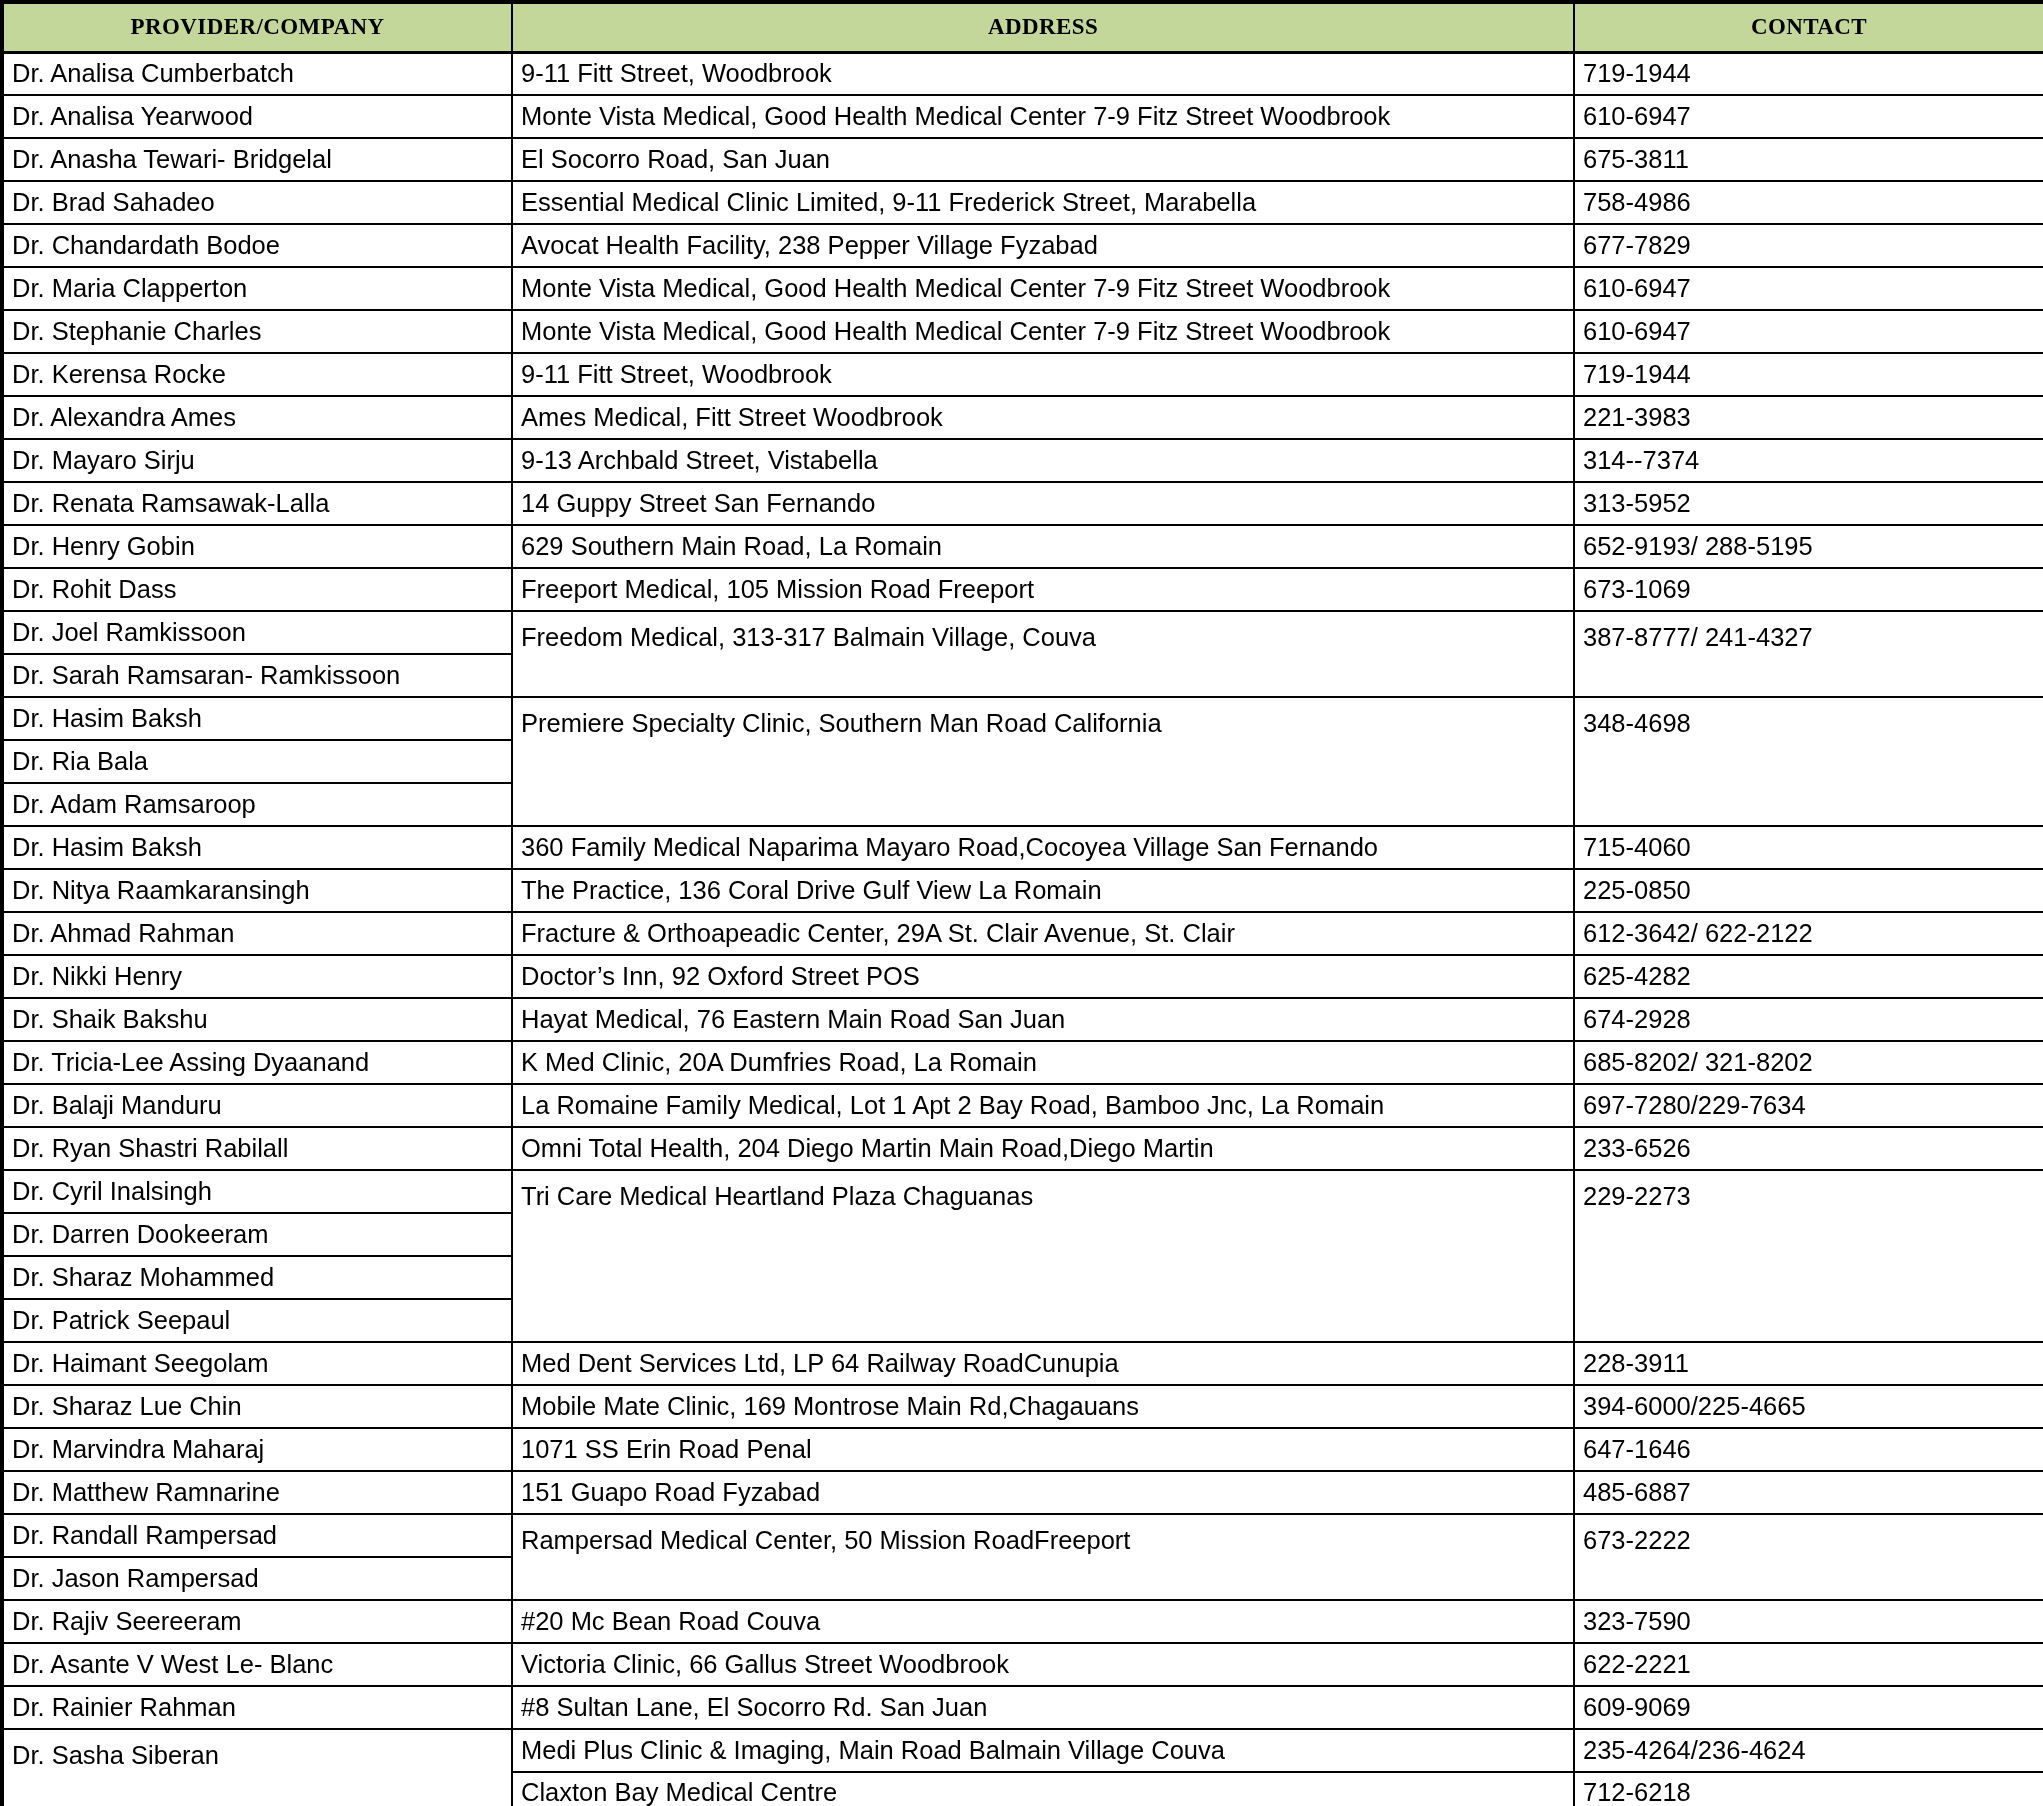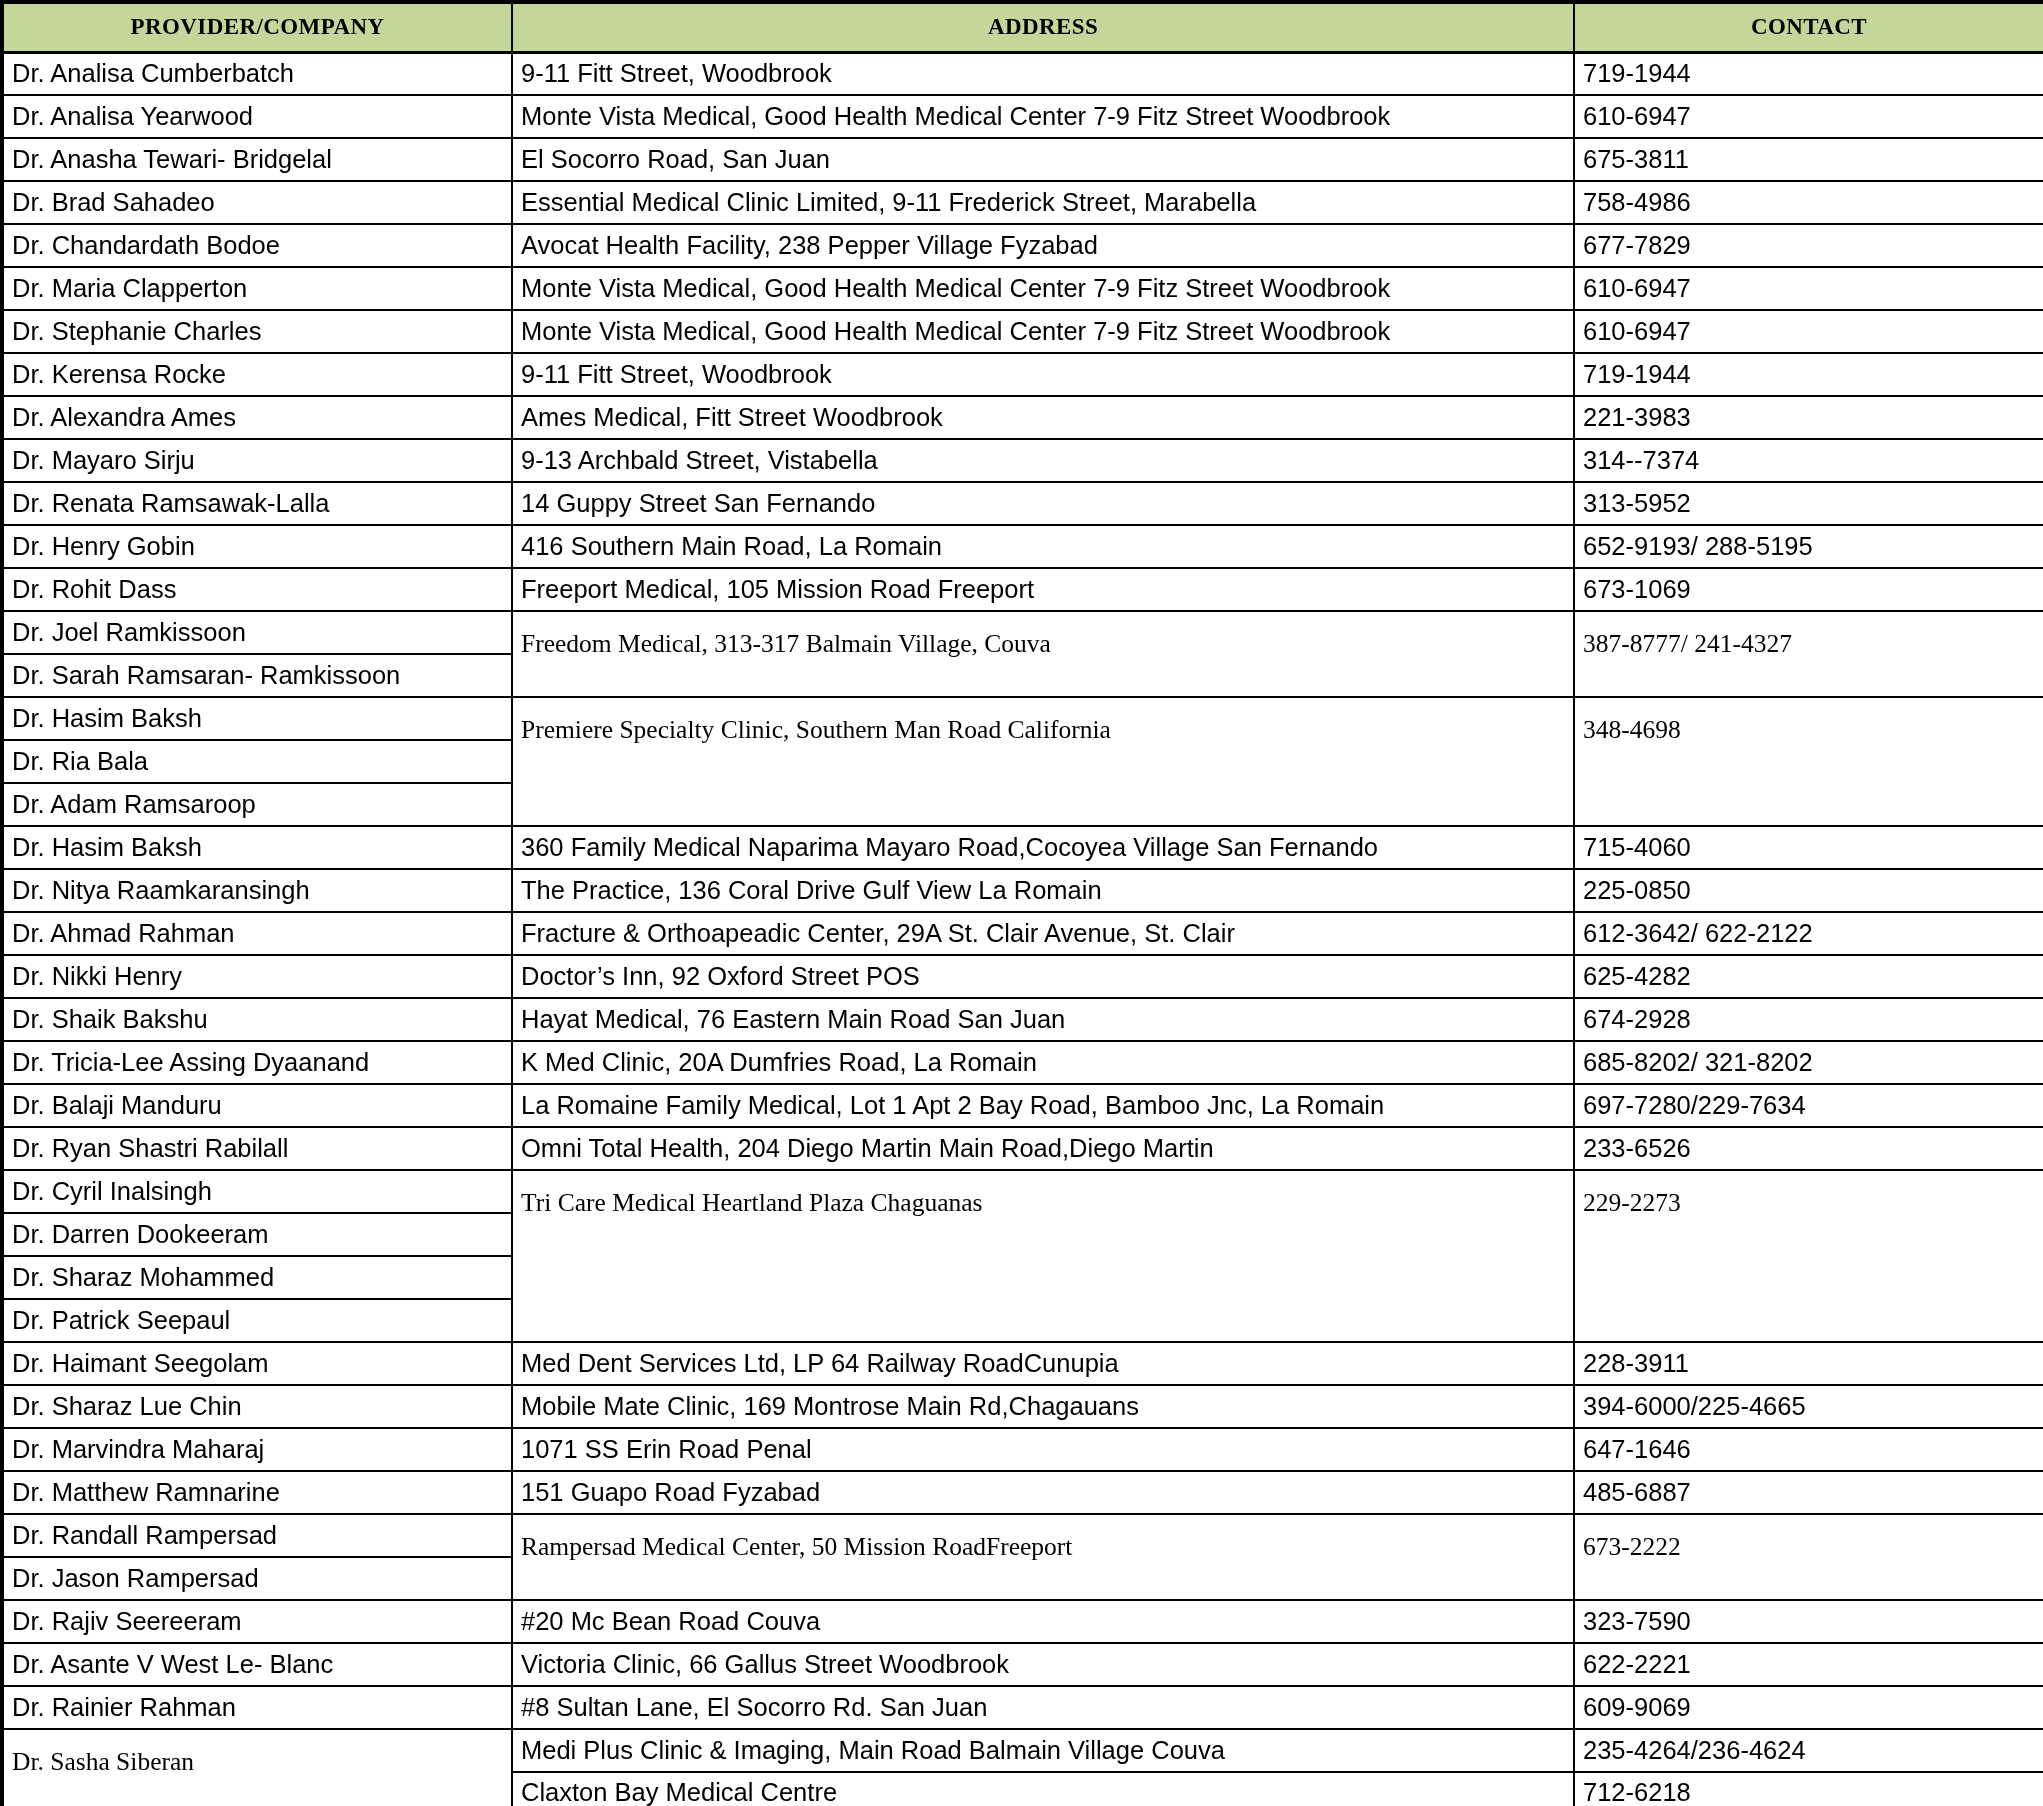--- a/index.html
+++ b/index.html
@@ -45,22 +45,21 @@
   td {
     font-size: 25.5px;
     line-height: 1.25;
     padding: 1.6px 8px;
     vertical-align: middle;
     white-space: nowrap;
     text-align: left;
   }
   td.vtop {
     vertical-align: top;
-    padding-top: 16px;
-    font-family: Liberation Serif, serif;
+    padding-top: 10px;
   }
 </style>
 </head>
 <body style="color: rgb(0, 0, 0);">
 
 <table class="provider-table">
   <colgroup>
     <col style="width:510px">
     <col style="width:1062px">
     <col style="width:471px">
@@ -123,21 +122,21 @@
         <td>9-13 Archbald Street, Vistabella</td>
         <td>314--7374</td>
       </tr>
       <tr>
         <td>Dr. Renata Ramsawak-Lalla</td>
         <td>14 Guppy Street San Fernando</td>
         <td>313-5952</td>
       </tr>
       <tr>
         <td>Dr. Henry Gobin</td>
-        <td>416 Southern Main Road, La Romain</td>
+        <td>629 Southern Main Road, La Romain</td>
         <td>652-9193/ 288-5195</td>
       </tr>
       <tr>
         <td>Dr. Rohit Dass</td>
         <td>Freeport Medical, 105 Mission Road Freeport</td>
         <td>673-1069</td>
       </tr>
       <tr>
         <td>Dr. Joel Ramkissoon</td>
         <td rowspan="2" class="vtop">Freedom Medical, 313-317 Balmain Village, Couva</td>

